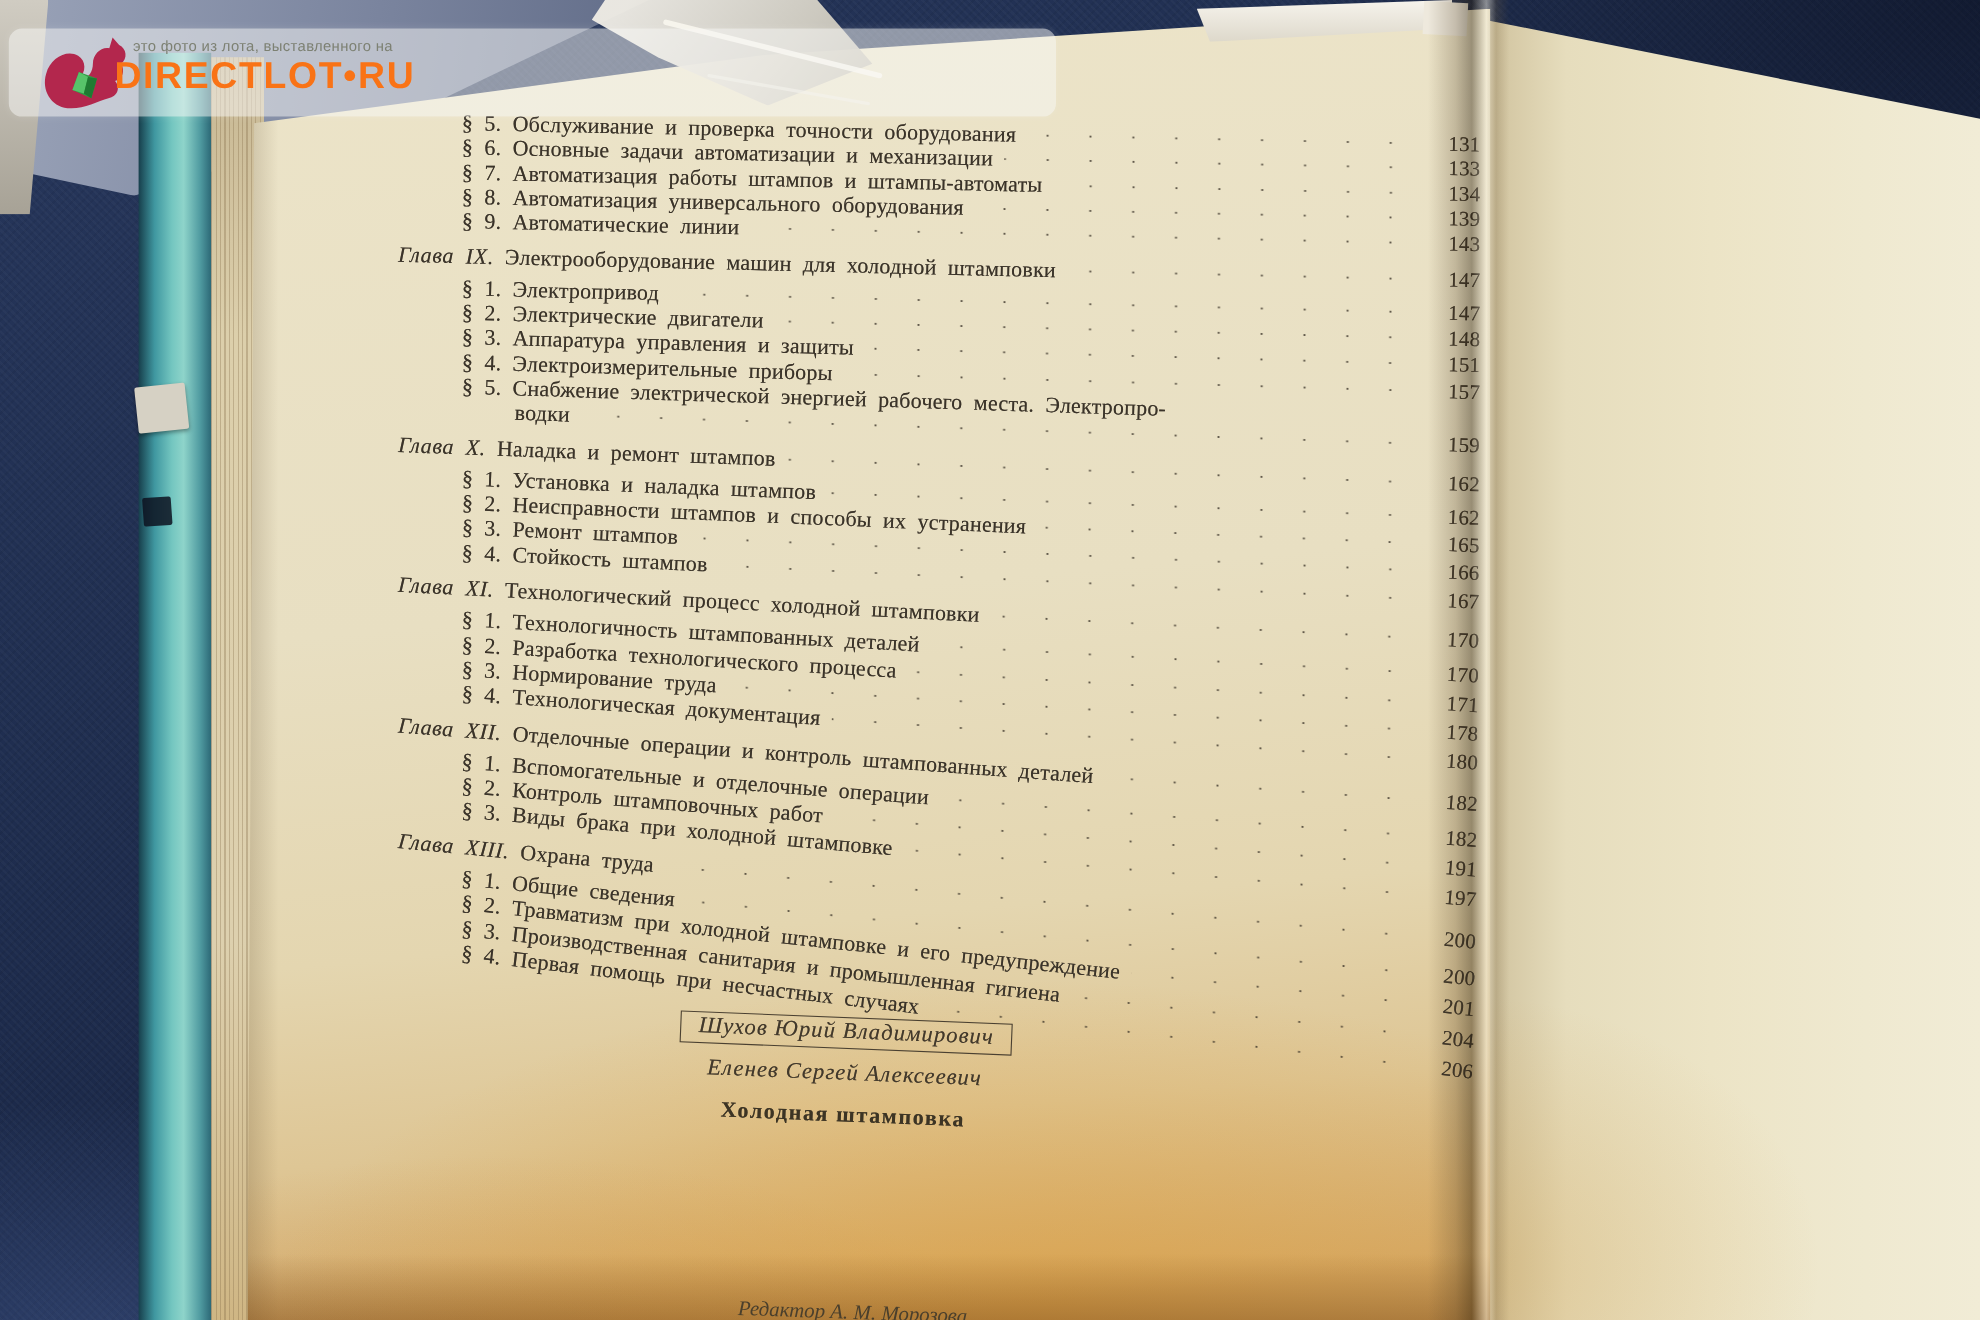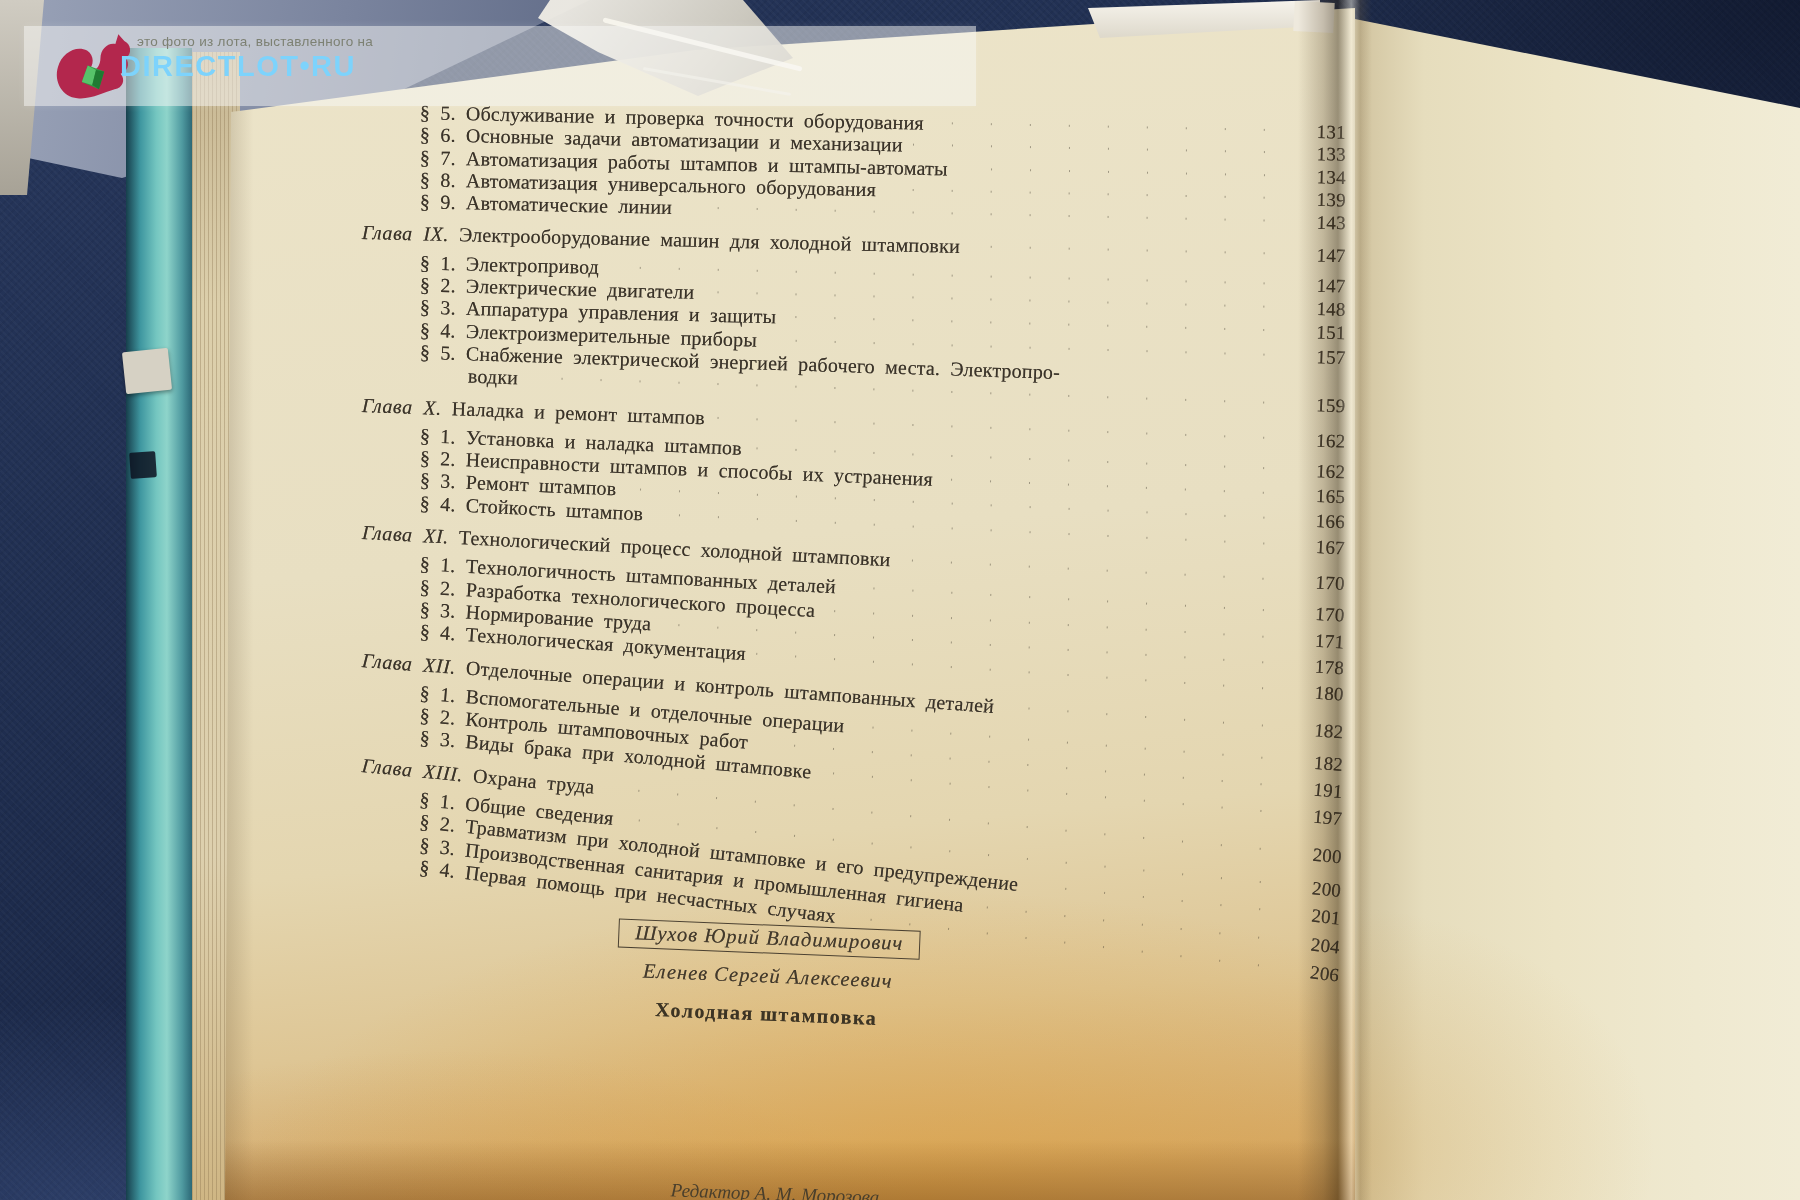--- a/index.html
+++ b/index.html
@@ -84,26 +84,26 @@
     transform:rotate(2.3deg);transform-origin:0 0;text-shadow:0 0 .5px rgba(60,50,36,.6);}
   .author-box{display:inline-block;border:1.6px solid #4a4031;padding:1px 16px 3px;
     font-style:italic;font-size:20.5px;letter-spacing:1px;}
   .author2{margin-top:11px;font-style:italic;font-size:20.5px;letter-spacing:1px;}
   .book-title{margin-top:15px;font-weight:bold;font-size:20px;letter-spacing:1.5px;color:#3c3424;}
   .editor-line{left:560px;top:1183px;width:430px;z-index:5;text-align:center;
     font-style:italic;font-size:19px;color:#4a3f2c;transform:rotate(2deg);}
 
   
   .watermark{left:8px;top:26px;width:952px;height:80px;z-index:20;
-    background:rgba(248,248,246,.52);border-radius:0;box-shadow:0 0 8px rgba(255,255,255,.12);margin-left:16px;}
+    background:rgba(248,248,246,.52);border-radius:12px;box-shadow:0 0 8px rgba(255,255,255,.12);}
   .wm-logo{left:28px;top:3px;width:82px;height:76px;}
   .wm-line1{left:113px;top:8px;font-family:"Liberation Sans","DejaVu Sans",sans-serif;
     font-size:13.5px;color:#7d8173;letter-spacing:.3px;}
   .wm-line2{left:96px;top:24px;font-family:"Liberation Sans","DejaVu Sans",sans-serif;
-    font-size:29px;font-weight:bold;color:#7dd3fc;letter-spacing:1.5px;}
+    font-size:34px;font-weight:bold;color:#f97316;letter-spacing:1.5px;}
 </style>
 </head>
 <body>
 
 <div class="abs slate-wedge"></div>
 <div class="abs left-sliver"></div>
 <div class="abs teal-band"></div>
 <div class="abs page-edges"></div>
 <div class="abs back-cover"></div>
 <div class="abs scrap"></div>

